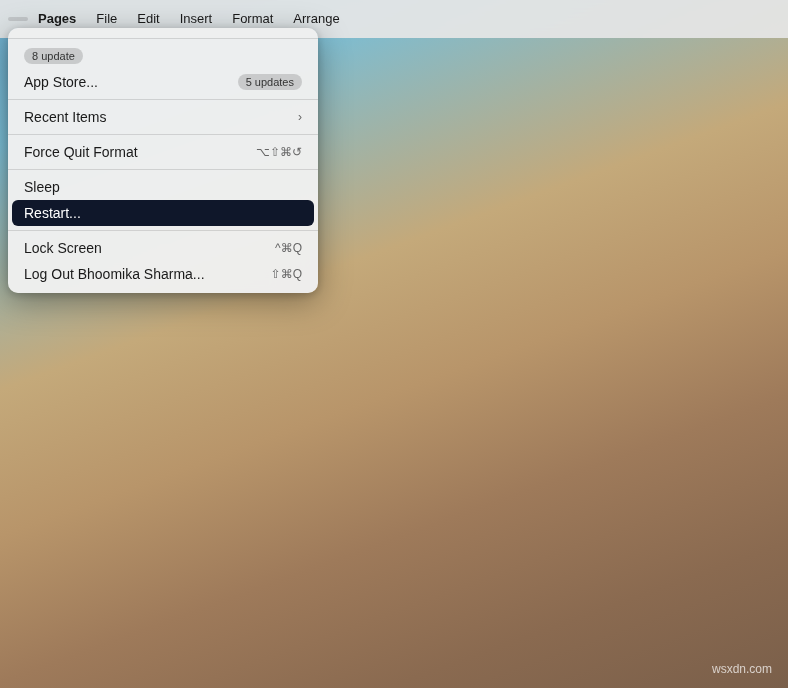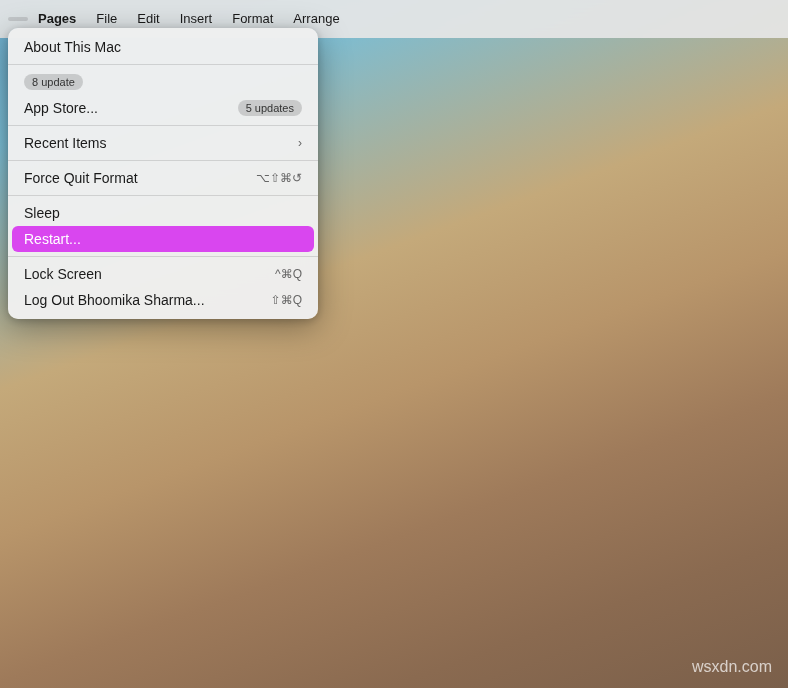--- a/index.html
+++ b/index.html
@@ -97,21 +97,21 @@
 
     .menu-item:hover, .menu-item.selected {
       background: #3478f6;
       color: white;
       border-radius: 6px;
       margin: 0 4px;
       padding: 5px 12px;
     }
 
     .menu-item.selected {
-      background: #d946ef;
+      background: #0f172a;
       color: white;
       border-radius: 6px;
       margin: 0 4px;
       padding: 5px 12px;
     }
 
     .menu-item .item-label {
       font-size: 14px;
     }
 
@@ -141,21 +141,21 @@
       height: 1px;
       background: rgba(0,0,0,0.12);
       margin: 4px 0;
     }
 
     
     .watermark {
       position: absolute;
       bottom: 12px;
       right: 16px;
-      font-size: 16px;
+      font-size: 12px;
       color: rgba(255,255,255,0.7);
       font-family: sans-serif;
       z-index: 50;
     }
   </style>
 </head>
 <body>
 
 <div class="desktop-bg"></div>
 
@@ -164,23 +164,20 @@
   <div class="menubar-item bold">Pages</div>
   <div class="menubar-item">File</div>
   <div class="menubar-item">Edit</div>
   <div class="menubar-item">Insert</div>
   <div class="menubar-item">Format</div>
   <div class="menubar-item">Arrange</div>
 </div>
 
 <div class="dropdown-menu">
 
-  <div class="menu-item">
-    <span class="item-label">About This Mac</span>
-  </div>
   <div class="menu-separator"></div>
 
   <div class="menu-item">
     <span class="badge">8 update</span>
   </div>
 
   <div class="menu-item">
     <span class="item-label">App Store...</span>
     <span class="badge">5 updates</span>
   </div>

